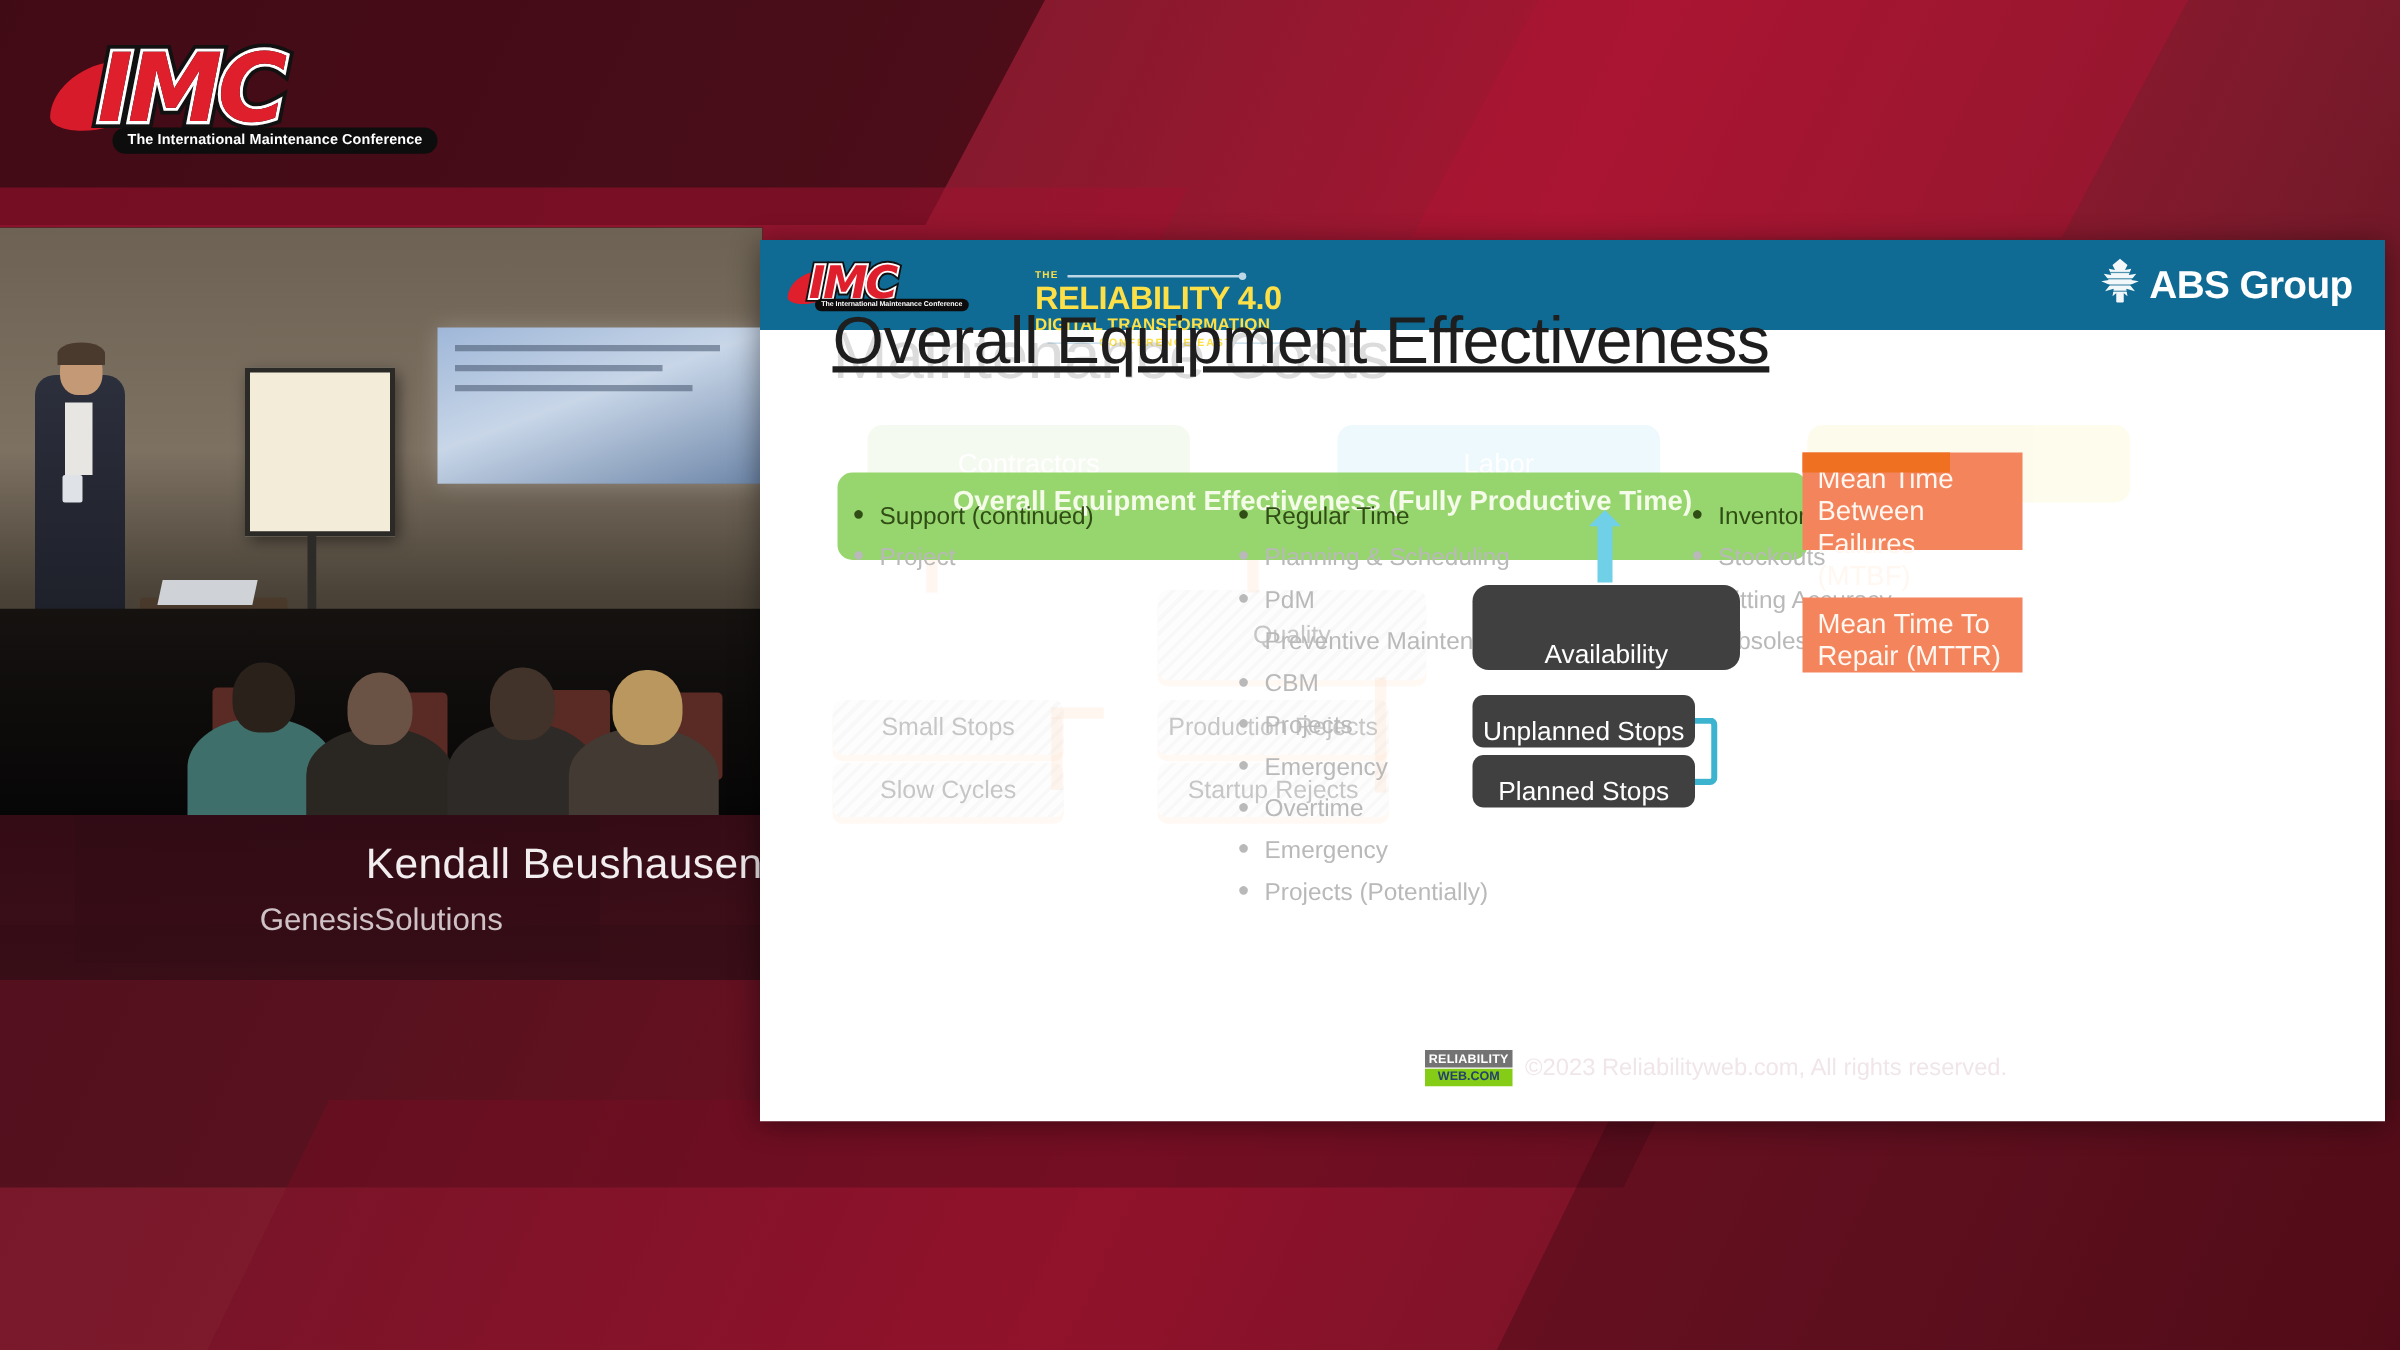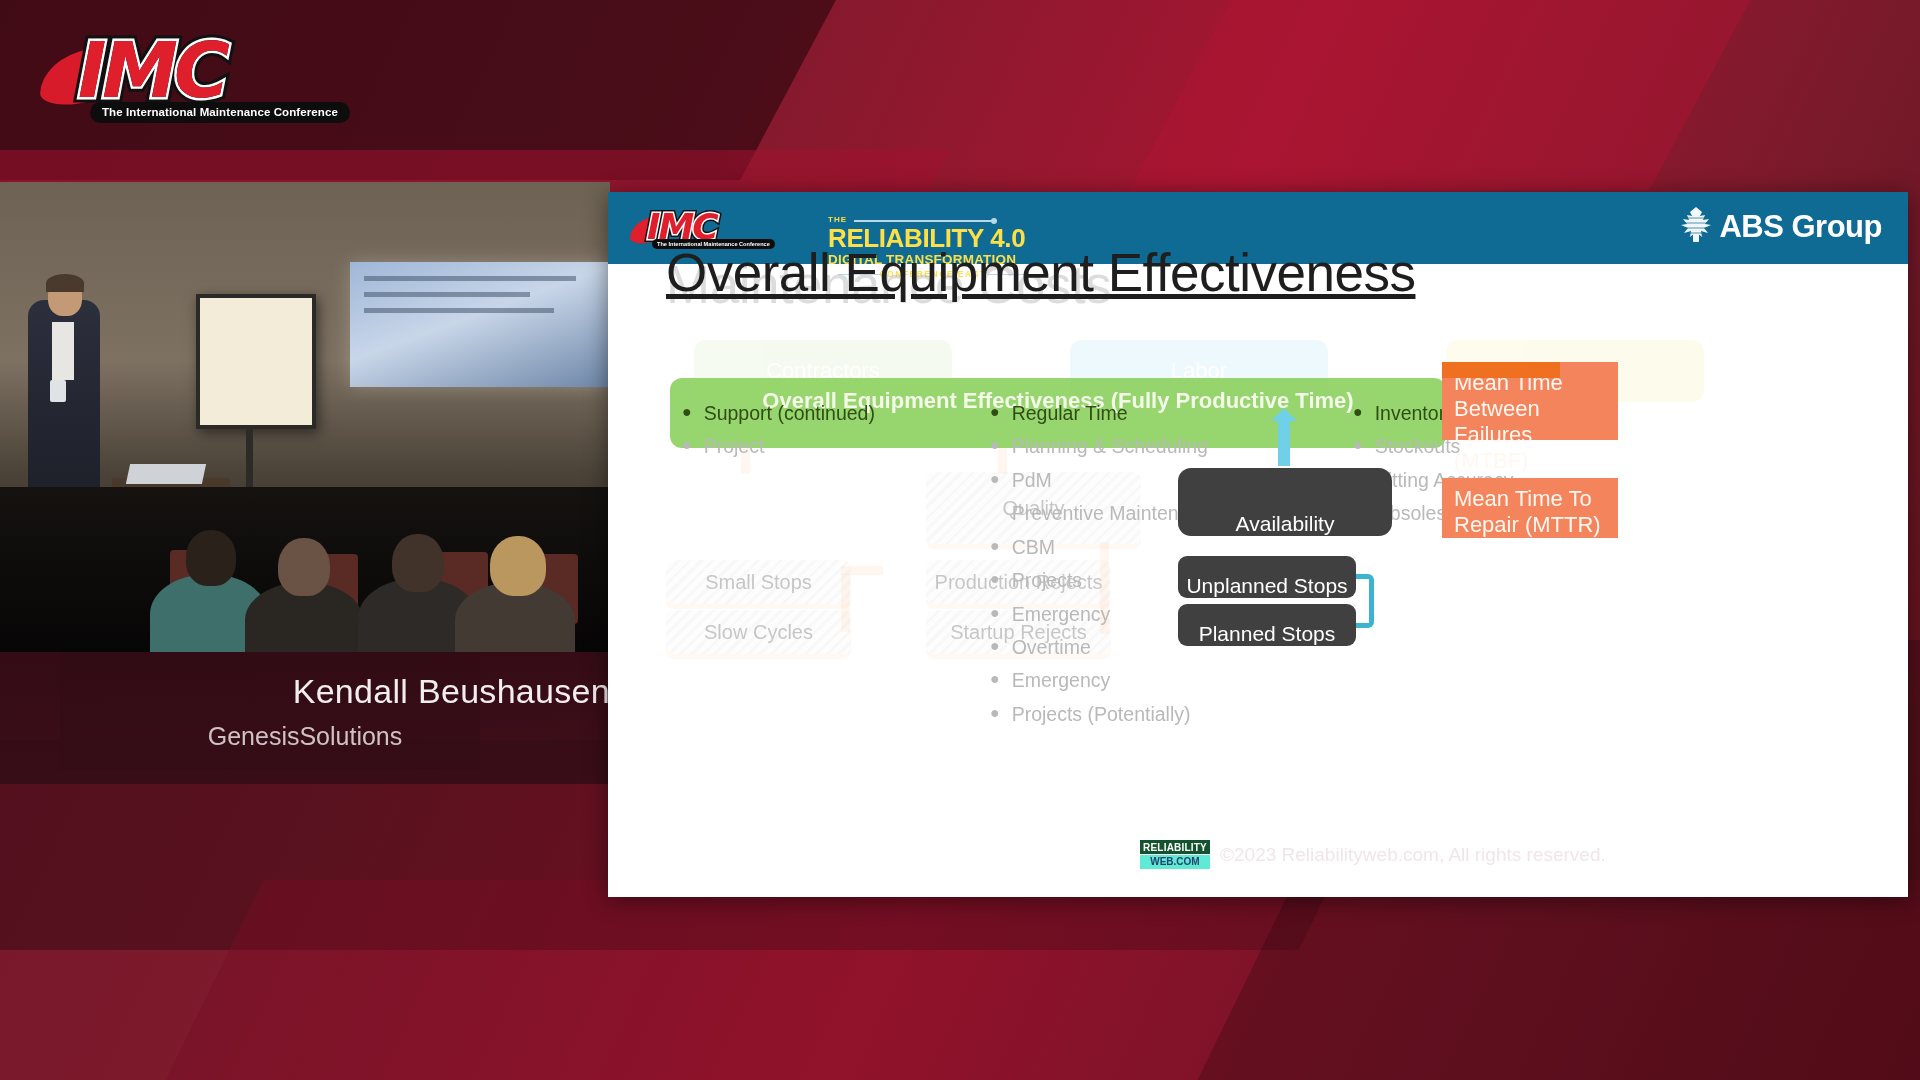--- a/index.html
+++ b/index.html
@@ -207,25 +207,25 @@
     padding:8px 12px; line-height:1.18; }
   #ob-mtbf { left:834px; top:170px; width:176px; height:78px; }
   #ob-mttr { left:834px; top:286px; width:176px; height:60px; }
   #ob-mtbf-top { position:absolute; left:834px; top:170px; width:118px; height:16px;
     background:#ee7020; }
 
   
   #page-footer { position:absolute; left:1140px; top:840px; display:flex;
      align-items:center; gap:10px; }
   #rw-logo { width:70px; }
-  #rw-logo .l1,#rw-logo .l2 { background:#14532d; color:#fff; font-weight:bold;
+  #rw-logo .l1,#rw-logo .l2 { background:#737373; color:#fff; font-weight:bold;
      display:block; text-align:center; }
   #rw-logo .l1 { font-size:10px; padding:2px 0 1px; letter-spacing:.2px; }
   #rw-logo .l2 { font-size:10px; padding:1px 0 2px; margin-top:1px;
-     background:#5eead4; color:#26416e; }
+     background:#84cc16; color:#26416e; }
   #copyright { color:#f0e6e9; font-size:19px; }
 </style>
 </head>
 <body>
 
 <div id="stage">
   <div class="bg-base"></div>
   <div class="bg-shape sh1"></div>
   <div class="bg-shape sh2"></div>
   <div class="bg-shape sh3"></div>

